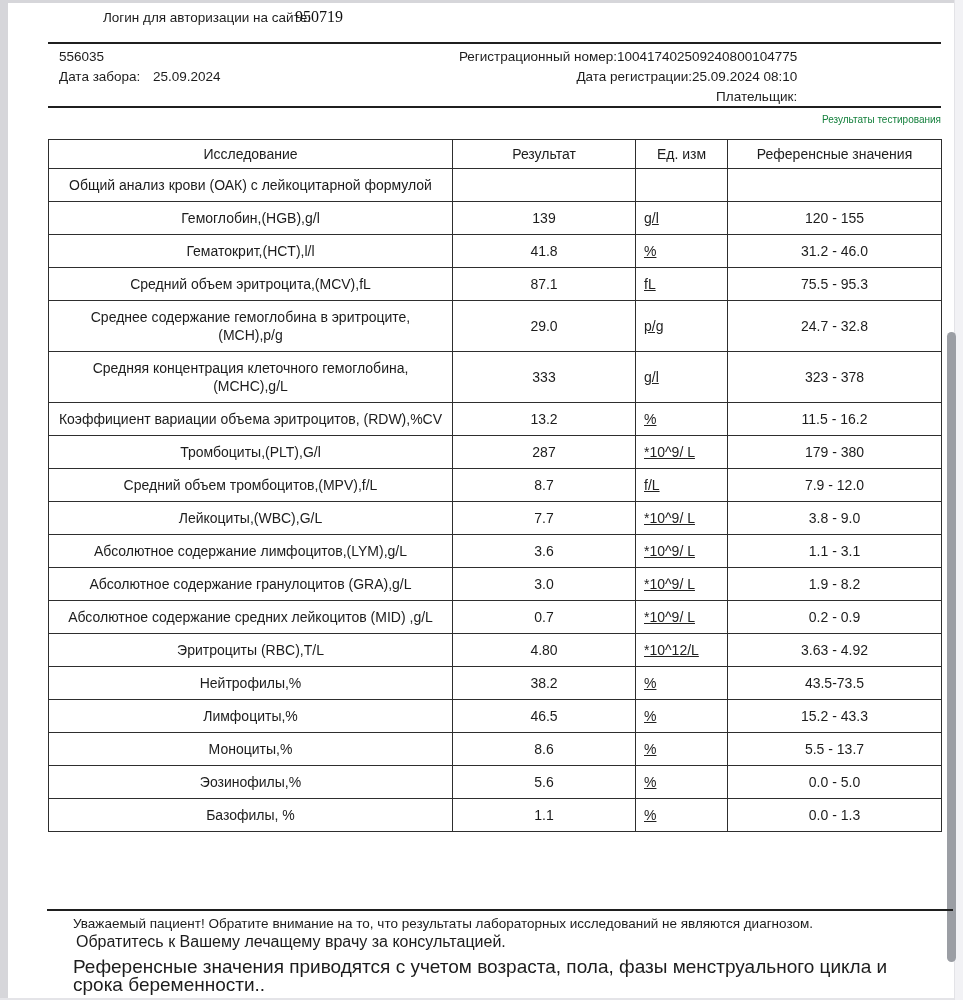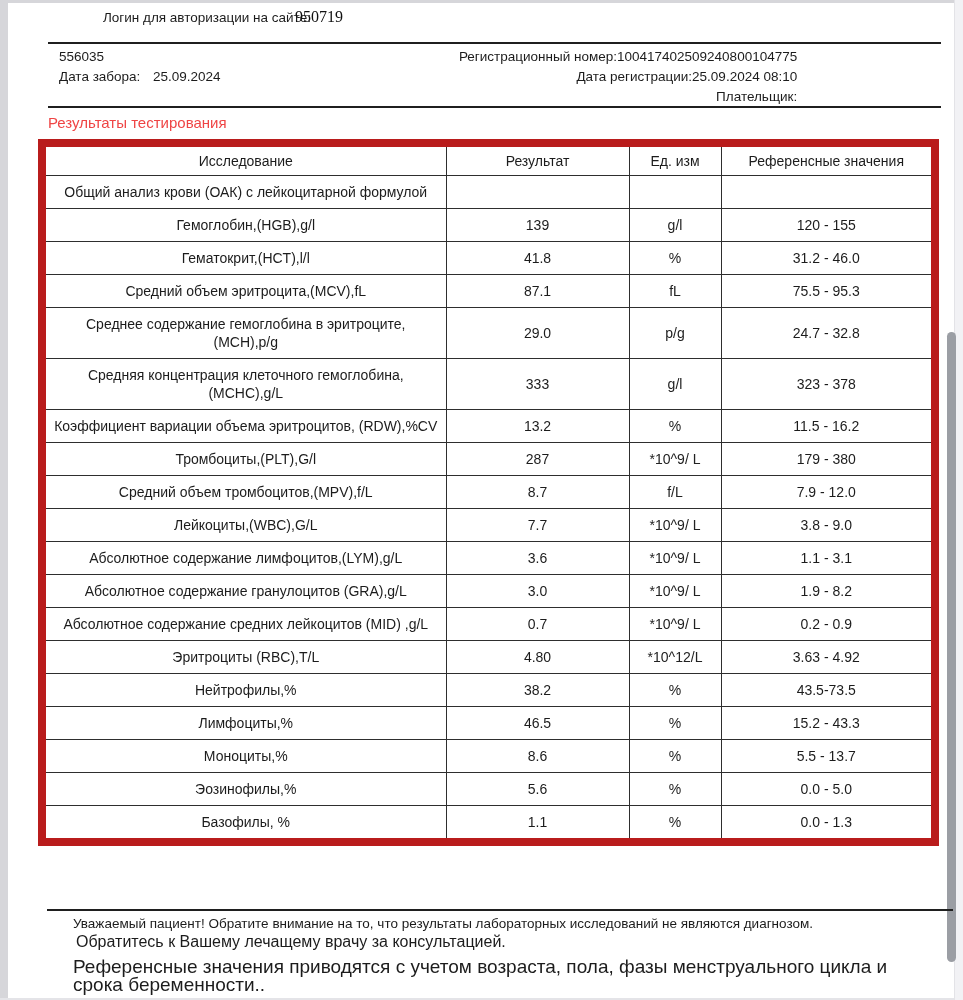--- a/index.html
+++ b/index.html
@@ -24,42 +24,42 @@
 
   .rule { position:absolute; left:48px; width:893px; height:2px; background:#1f1f1f; }
   .rule1 { top:42px; }
   .rule2 { top:106px; }
 
   .meta-left  { position:absolute; left:59px;  top:47px; font-size:13.5px; line-height:20px; }
   .meta-right { position:absolute; left:450px; top:47px; font-size:13.5px; line-height:20px;text-align:right; }
   .meta-left .lbl  { display:inline-block; width:94px; }
   .meta-right .lbl { display:inline-block; width:167px; }
 
-  .results-title { position:absolute; left:48px; top:114px; width:893px; text-align:left; font-size:15px; color:#ef4444; }
+  .results-title { position:absolute; left:48px; top:114px; width:893px; text-align:right; font-size:10px; color:#15803d; }
 
   table.results {
-    position:absolute; left:38px; top:139px; width:893px;
+    position:absolute; left:48px; top:139px; width:893px;
     border-collapse:collapse;
-    border:8px solid #b91c1c;
+    border:1px solid #b91c1c;
     table-layout:fixed;
   }
   table.results th, table.results td {
     border:1px solid #2e2e2e;
     font-weight:normal;
     font-size:14px;
     line-height:18px;
     padding:7px 8px;
     vertical-align:middle;
     overflow:hidden;
   }
   table.results th { height:16px; text-align:center; padding:5px 4px; }
   col.c-name { width:404px; } col.c-res { width:183px; } col.c-unit { width:92px; } col.c-ref { width:214px; }
   td.cell-name { text-align:center; }
   td.cell-result, td.cell-ref { text-align:center; font-size:14.5px; }
-  td.cell-unit { text-align:center; font-size:11.5px; color:#222; }
+  td.cell-unit { text-align:left; font-size:11.5px; color:#222;text-decoration:underline; }
 
   .footer-rule { position:absolute; left:47px; top:909px; width:906px; height:2px; background:#1f1f1f; }
   .footer-note1 { position:absolute; left:73px; top:915px; font-size:13.5px; line-height:18px; width:860px; }
   .footer-note2 { position:absolute; left:76px; top:933px; font-size:16px; line-height:18px; width:860px; }
   .footer-note3 { position:absolute; left:73px; top:958px; font-size:19px; line-height:18px; width:860px; }
 </style>
 </head>
 <body>
 
 <div class="edge-top"></div>

